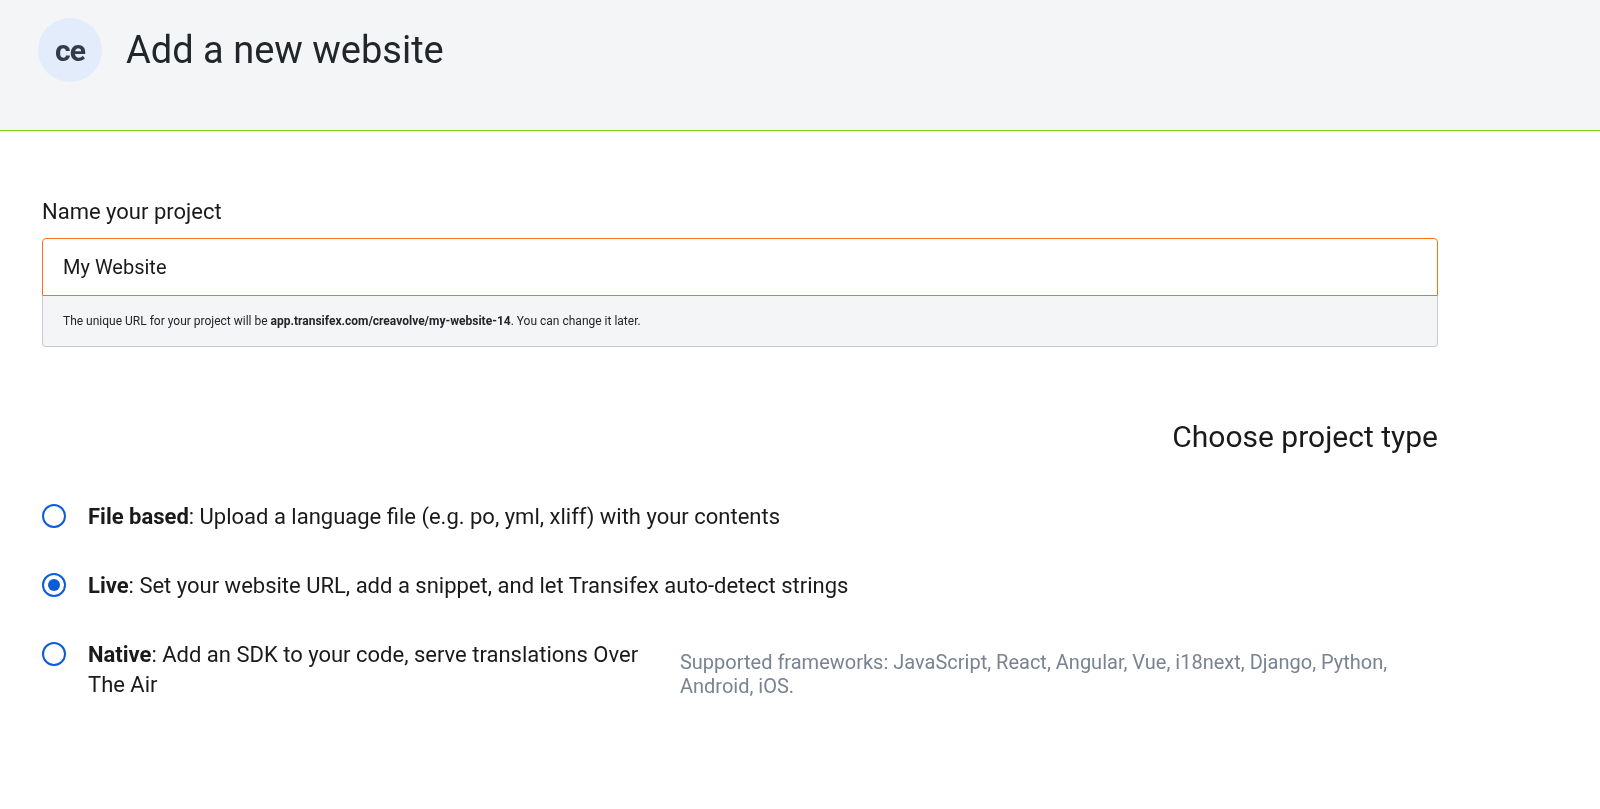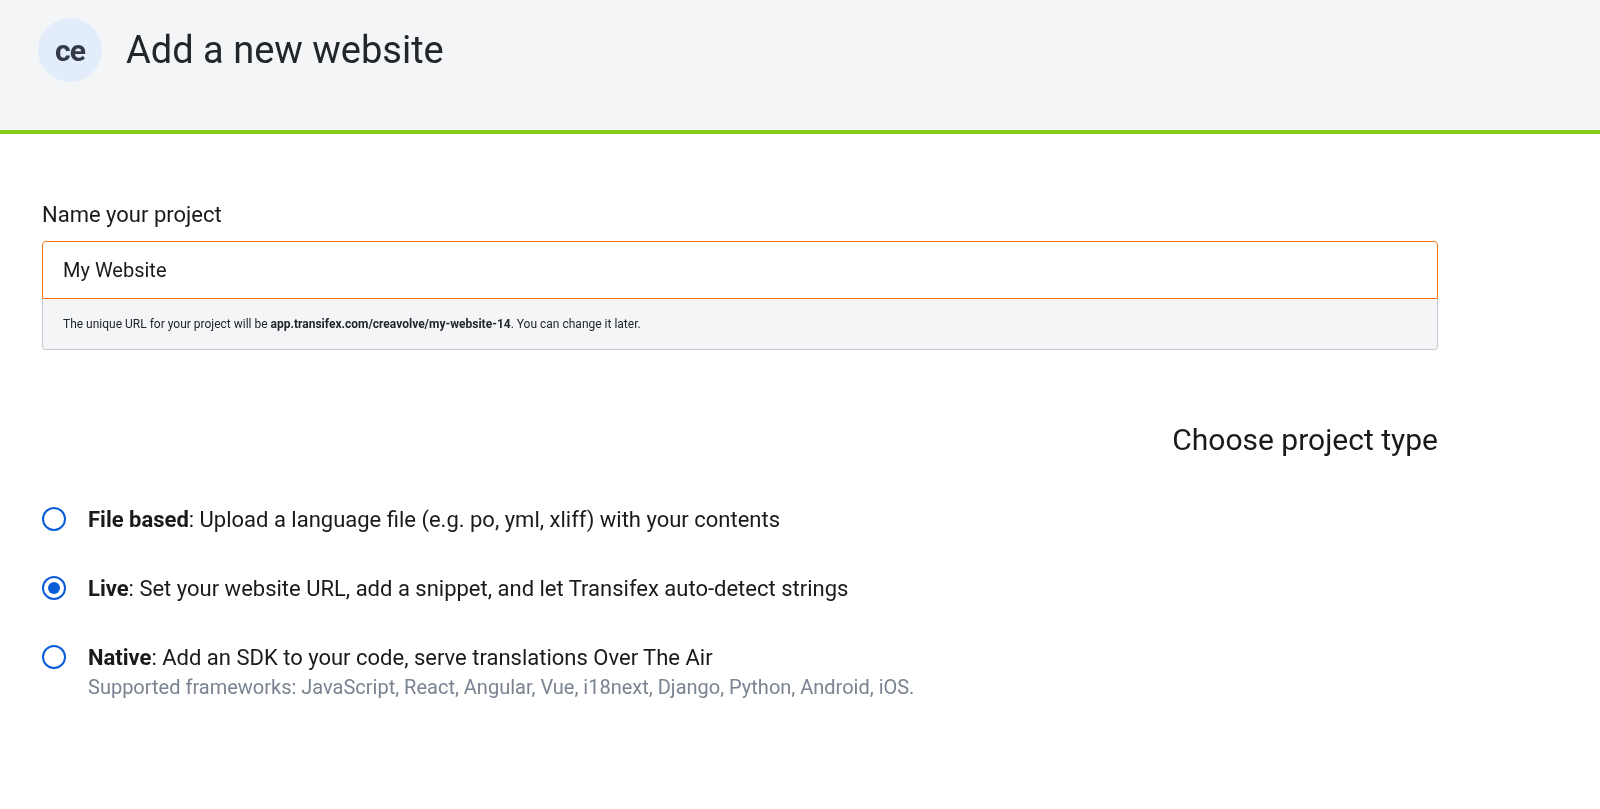--- a/index.html
+++ b/index.html
@@ -8,21 +8,21 @@
       padding: 0;
     }
     body {
       font-family: -apple-system, BlinkMacSystemFont, "Segoe UI", Roboto, "Helvetica Neue", Arial, sans-serif;
       background: #ffffff;
       color: #1a1a1a;
     }
     .header {
       background: #f4f5f7;
       padding: 18px 38px 48px 38px;
-      border-bottom: 4px solid #84cc16;
+      border-bottom: 1px solid #84cc16;
       display: flex;
       align-items: center;
       gap: 24px;
     }
     .org-badge {
       width: 64px;
       height: 64px;
       border-radius: 50%;
       background: #e3ecfb;
       display: flex;
@@ -85,21 +85,22 @@
       gap: 38px;
     }
     .radio-option {
       display: flex;
       align-items: flex-start;
       gap: 22px;
       cursor: pointer;
     }
     .radio-wrap{
       display:flex;
-      flex-direction:column;
+      flex-direction:row;
+      gap:19px;
     }
     .radio-circle {
       width: 24px;
       height: 24px;
       border-radius: 50%;
       border: 2px solid #0b5cd8;
       background: #fff;
       flex-shrink: 0;
       margin-top: 2px;
       display: flex;
@@ -117,21 +118,21 @@
       font-size: 22px;
       color: #1a1a1a;
       line-height: 1.4;
     }
     .radio-text .bold {
       font-weight: 700;
     }
     .radio-subtext {
       font-size: 20px;
       color: #7a8391;
-      margin-top: 2px;
+      margin-top: 10px;
     }
   </style>
 </head>
 <body>
 
 <div class="header">
   <div class="org-badge">
     <span>ce</span>
   </div>
   <h1 class="page-title">Add a new website</h1>

